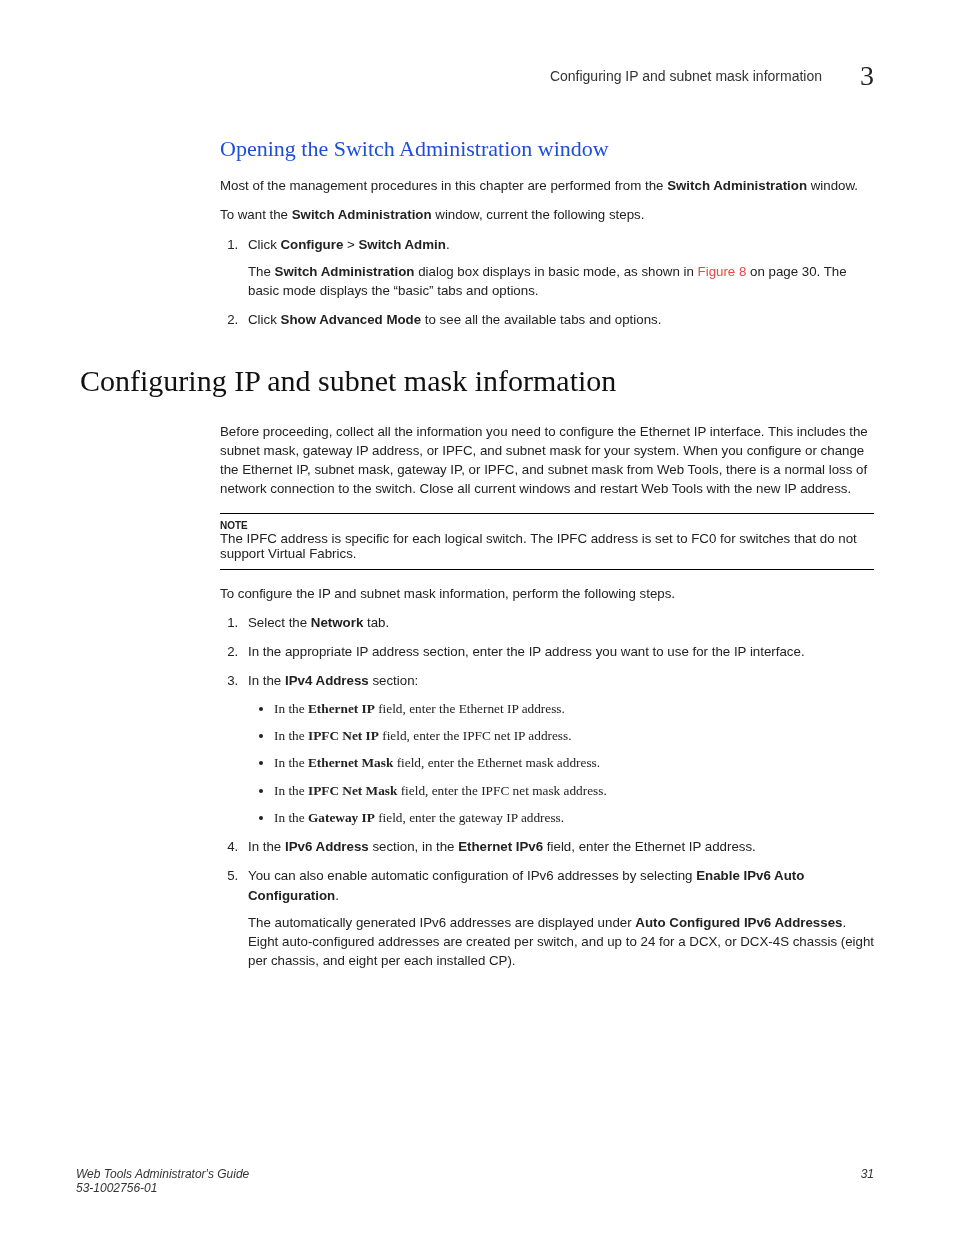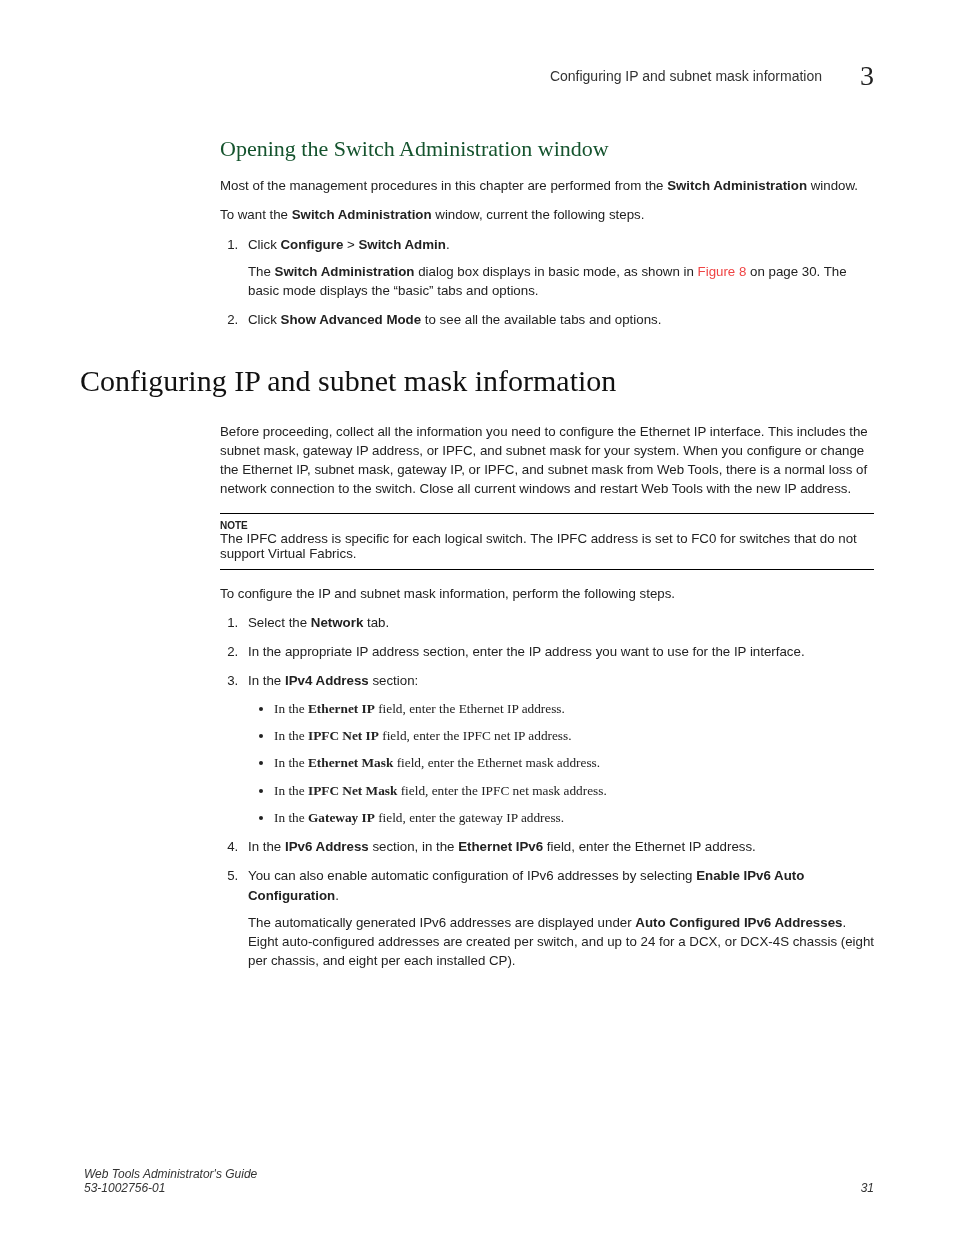--- a/index.html
+++ b/index.html
@@ -25,21 +25,21 @@
     gap: 38px;
   }
   .rh-title { font-size: 14px; color: #333; }
   .rh-num { font-family: Georgia,'Times New Roman',serif; font-size: 28px; font-weight: 400;}
   .content { margin-left: 140px; }
   h2.section {
     font-family: Georgia,'Times New Roman',serif;
     font-weight: 400;
     font-size: 22px;
     margin: 0 0 14px 0;
-    color: #14532d;
+    color: #1d4ed8;
   }
   h1.chapter {
     font-family: Georgia,'Times New Roman',serif;
     font-weight: 400;
     font-size: 30px;
     margin: 34px 0 24px 0;
     color: #111;
     margin-left: 0;
   }
   p { margin: 0 0 10px 0; line-height: 1.45; }
@@ -52,23 +52,23 @@
   ul.bullets > li { margin-bottom: 8px; line-height:1.45;}
   .note-block {
     border-top: 1.5px solid #000;
     border-bottom: 1.5px solid #000;
     padding: 6px 0 8px 0;
     margin: 14px 0 14px 0;
   }
   .note-label { font-weight: bold; font-size: 10px; }
   .footer {
     position: absolute;
-    bottom: 40px; left: 84px; right: 80px;
+    bottom: 40px; left: 76px; right: 80px;
     display: flex; justify-content: space-between;
-    font-style: italic; font-size: 12px; color:#333;align-items:flex-end;
+    font-style: italic; font-size: 12px; color:#333;
   }
   .footer .fr { text-align: right;}
 </style>
 </head>
 <body>
 
 <div class="page">
 
   <div class="running-head">
     <span class="rh-title">Configuring IP and subnet mask information</span>

